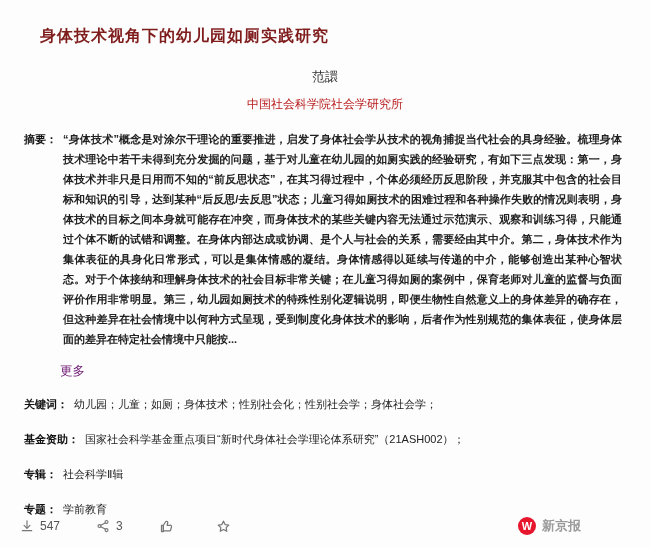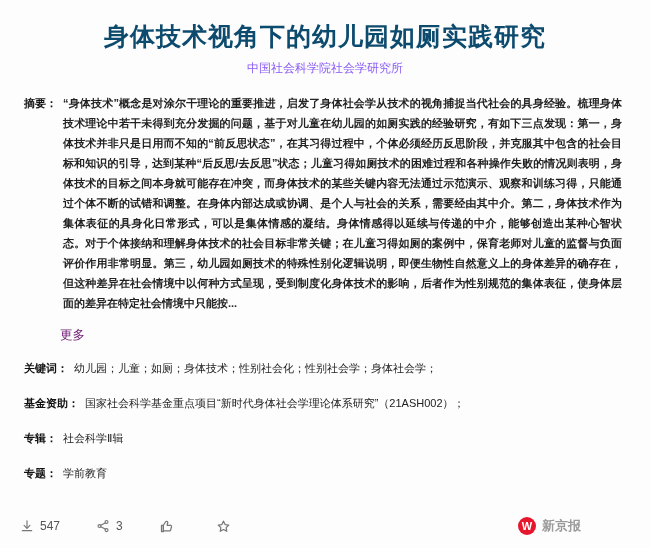--- a/index.html
+++ b/index.html
@@ -16,39 +16,38 @@
     position: relative;
   }
   .page {
     width: 650px;
     height: 548px;
     position: relative;
     box-sizing: border-box;
     background: #fdfdfd;
   }
   .title {
-    text-align: center;
-    font-size: 25px;
-    font-weight: bold;
-    color: #0c4a6e;
+    font-size: 16px;
+    font-weight: bold;
+    color: #7f1d1d;
     padding: 22px 40px 0 40px;
     letter-spacing: 1px;
     line-height: 28px;
   }
   .author {
     text-align: center;
     font-size: 13px;
     color: #333333;
     margin-top: 18px;
     font-weight: normal;
   }
   .affiliation {
     text-align: center;
     font-size: 12px;
-    color: #8b5cf6;
+    color: #b91c1c;
     margin-top: 10px;
   }
   .body-wrap {
     padding: 0 28px 0 24px;
     margin-top: 16px;
   }
   .row {
     display: flex;
     align-items: flex-start;
     margin-bottom: 14px;
@@ -132,20 +131,21 @@
   }
   svg { display: block; }
 </style>
 </head>
 <body>
 
 <div class="page">
 
   <div class="title">身体技术视角下的幼儿园如厕实践研究</div>
 
+  <div class="author">范譞</div>
 
   <div class="affiliation">中国社会科学院社会学研究所</div>
 
   <div class="body-wrap">
 
     <div class="row abstract">
       <span class="row-label">摘要：</span>
       <span class="row-value">“身体技术”概念是对涂尔干理论的重要推进，启发了身体社会学从技术的视角捕捉当代社会的具身经验。梳理身体技术理论中若干未得到充分发掘的问题，基于对儿童在幼儿园的如厕实践的经验研究，有如下三点发现：第一，身体技术并非只是日用而不知的“前反思状态”，在其习得过程中，个体必须经历反思阶段，并克服其中包含的社会目标和知识的引导，达到某种“后反思/去反思”状态；儿童习得如厕技术的困难过程和各种操作失败的情况则表明，身体技术的目标之间本身就可能存在冲突，而身体技术的某些关键内容无法通过示范演示、观察和训练习得，只能通过个体不断的试错和调整。在身体内部达成或协调、是个人与社会的关系，需要经由其中介。第二，身体技术作为集体表征的具身化日常形式，可以是集体情感的凝结。身体情感得以延续与传递的中介，能够创造出某种心智状态。对于个体接纳和理解身体技术的社会目标非常关键；在儿童习得如厕的案例中，保育老师对儿童的监督与负面评价作用非常明显。第三，幼儿园如厕技术的特殊性别化逻辑说明，即便生物性自然意义上的身体差异的确存在，但这种差异在社会情境中以何种方式呈现，受到制度化身体技术的影响，后者作为性别规范的集体表征，使身体层面的差异在特定社会情境中只能按...</span>
     </div>
     <div class="more">更多</div>

